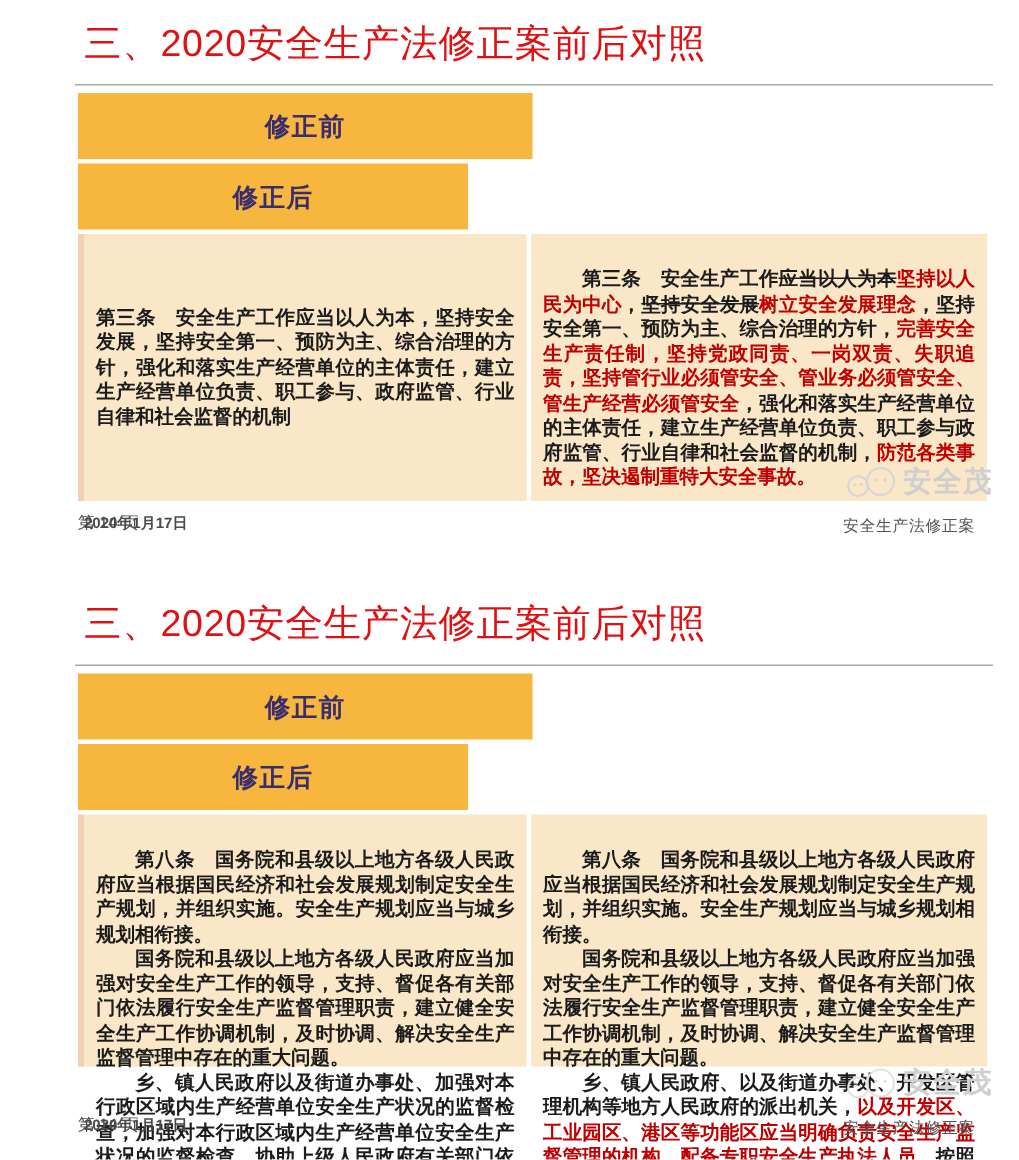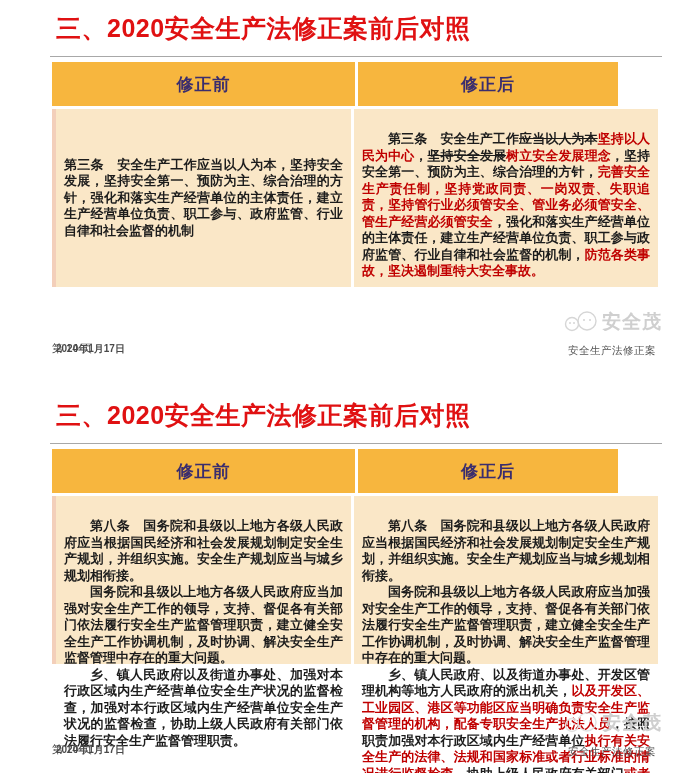--- a/index.html
+++ b/index.html
@@ -7,30 +7,30 @@
     width:679px;height:773px;position:relative;overflow:hidden;
     font-family:"Liberation Sans","DejaVu Sans",sans-serif;
     -webkit-font-smoothing:antialiased;
   }
   .slide{position:absolute;left:0;width:679px;background:#ffffff;}
   .s0{top:0;height:387px;}
   .s1{top:387px;height:386px;}
 
   .slide-title{
     position:absolute;left:56px;top:12px;margin:0;
-    font-size:25px;font-weight:700;letter-spacing:0.5px;
+    font-size:25px;font-weight:400;letter-spacing:0.5px;
     color:var(--title-red,#e01112);white-space:nowrap;
   }
   .title-rule{
     position:absolute;left:50px;top:56px;width:612px;height:0;
     border-top:1px solid #a8a8a8;
   }
 
   .cmp-table{position:absolute;left:52px;top:62px;width:610px;}
-  .thead{display:flex;gap:3px;}
+  .thead{display:flex;gap:3px;flex-direction:column;}
   .th{
     height:44px;display:flex;align-items:center;justify-content:center;
     background:var(--header-bg,#f7b63e);
     color:var(--header-fg,#3a2d6e);
     font-size:17px;font-weight:800;letter-spacing:1px;
   }
   .th-before{width:303px;}
   .th-after{width:260px;}
   .tbody{display:flex;gap:3px;margin-top:3px;align-items:stretch;}
   .td{
@@ -54,21 +54,21 @@
   .s0 .footer{top:320px;}
   .s1 .footer{top:334px;}
   .f-date{
     position:absolute;left:4px;bottom:2px;
     font-size:10px;color:#4a4a4a;font-weight:bold;
   }
   .f-page{
     position:absolute;left:0;right:0;bottom:2px;
     font-size:11px;color:#4a4a4a;
   }
-  .f-wm{position:absolute;right:0;bottom:0;text-align:center;}
+  .f-wm{position:absolute;right:0;bottom:0;text-align:left;}
   .wm-brandrow{display:flex;align-items:center;justify-content:flex-end;gap:2px;height:22px;}
   .wm-logo{display:block;}
   .wm-brand{
     font-size:19px;font-weight:700;color:#cfcfcf;letter-spacing:1px;line-height:1;
   }
   .wm-caption{display:block;font-size:10.5px;color:#555555;margin-top:12px;letter-spacing:0.5px;}
 </style>
 </head>
 <body>
 

